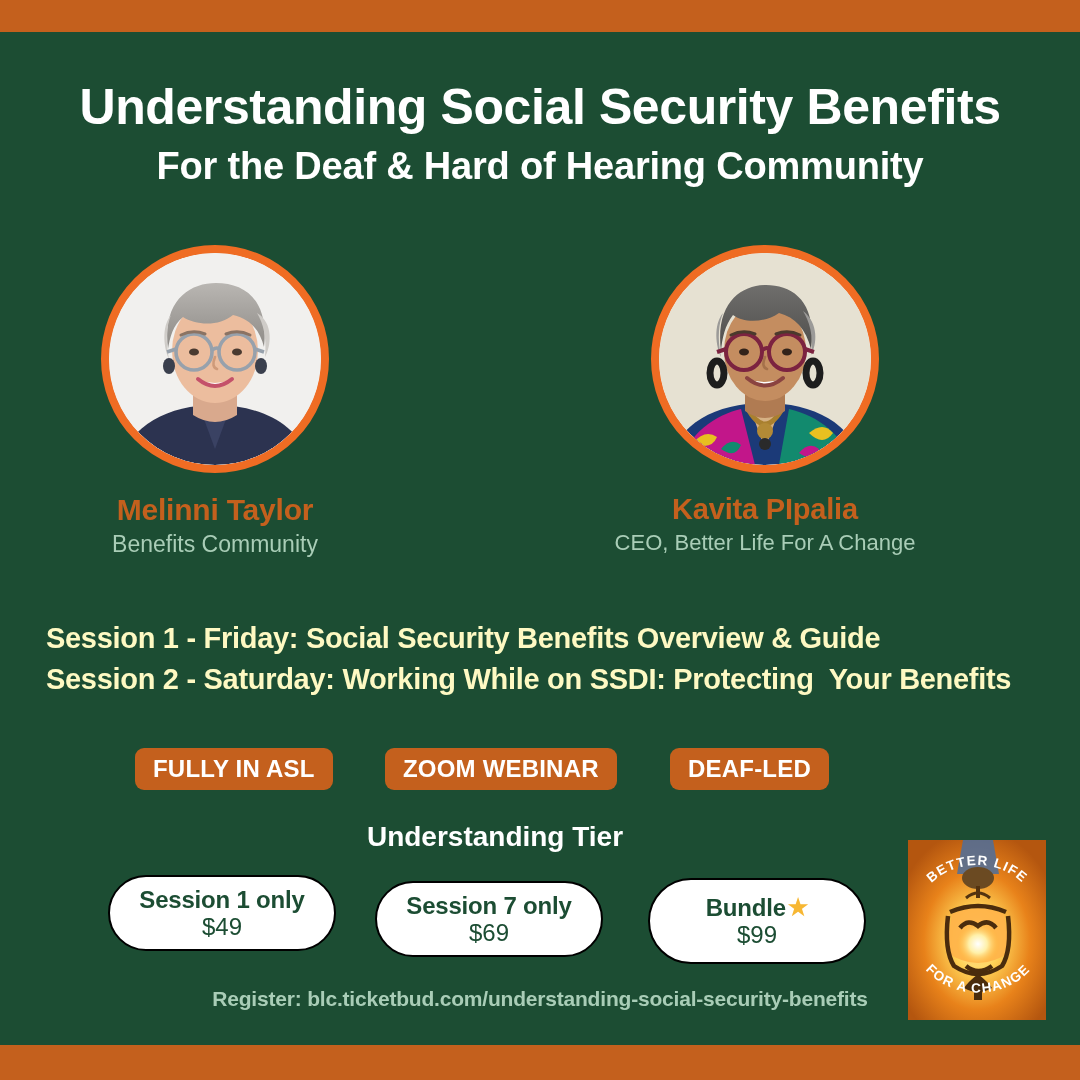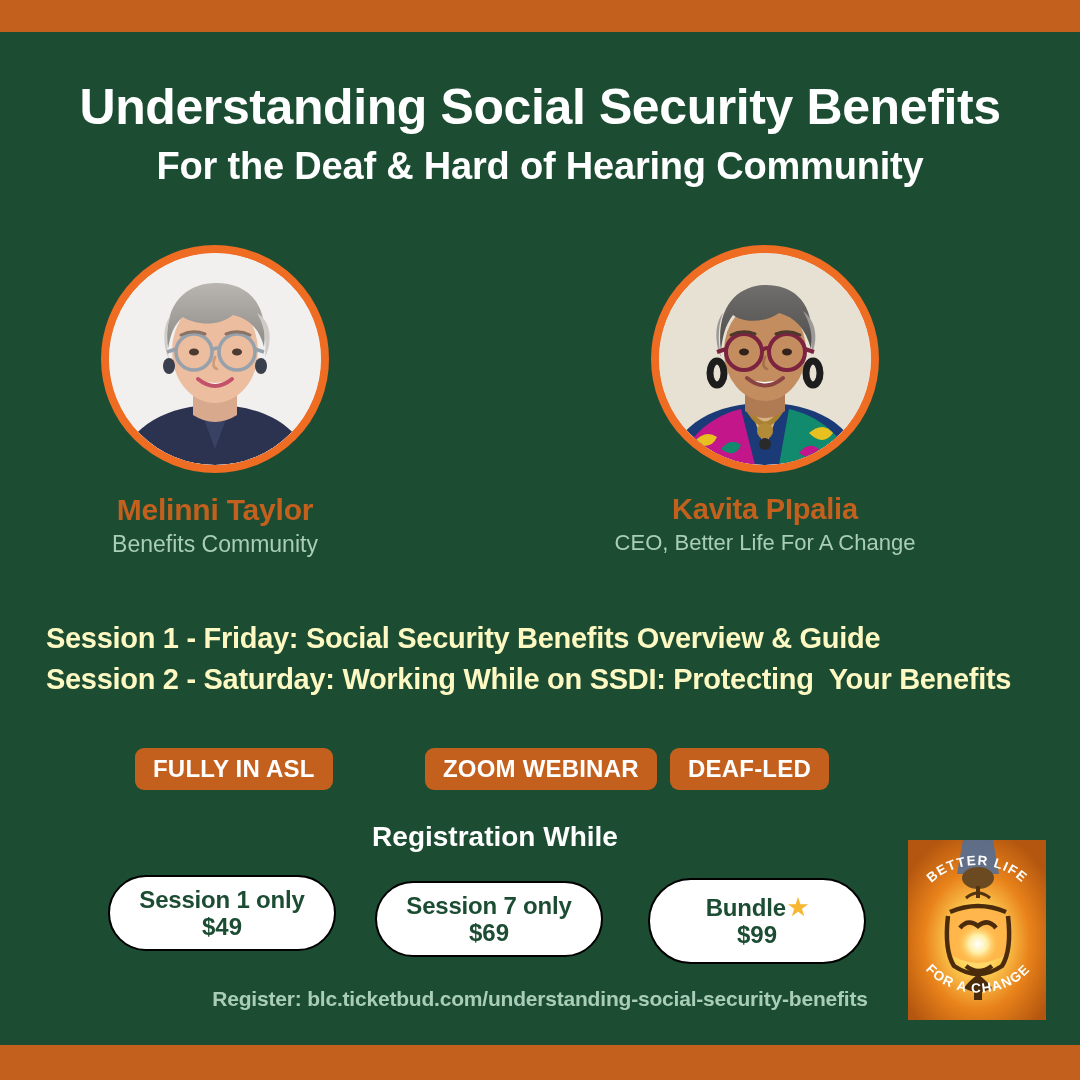--- a/index.html
+++ b/index.html
@@ -78,21 +78,21 @@
   #badges { position:absolute; left:0; top:748px; width:1004px; height:42px; }
   .badge {
     position:absolute; top:0;
     background:#c4601d; color:#ffffff;
     border-radius:9px;
     font-size:24px; font-weight:700; letter-spacing:0.2px;
     height:42px; line-height:42px;
     padding:0 18px; white-space:nowrap;
   }
   .badge.b0 { left:135px; }
-  .badge.b1 { left:385px;margin-left:40px; }
+  .badge.b1 { left:385px; }
   .badge.b2 { left:670px; }
 
   
   #tier-heading {
     position:absolute; left:0; top:821px; width:990px;
     text-align:center; color:#ffffff;
     font-size:28px; font-weight:700;
   }
   #tiers { position:absolute; left:0; top:870px; width:1080px; height:100px; }
   .tier {
@@ -106,21 +106,21 @@
   }
   .tier.t0 { left:108px; top:5px;  width:228px; height:76px; }
   .tier.t1 { left:375px; top:11px; width:228px; height:76px; }
   .tier.t2 { left:648px; top:8px;  width:218px; height:86px; }
   .tier-label {
     color:#1c4d33; font-size:24px; font-weight:700; line-height:27px;
     letter-spacing:-0.2px;
     display:flex; align-items:center; justify-content:center; gap:2px;
   }
   .tier-price {
-    color:#1c4d33; font-size:24px; font-weight:700; line-height:27px;
+    color:#1c4d33; font-size:24px; font-weight:400; line-height:27px;
   }
   .star { color:#f7b733; font-size:23px; line-height:23px; }
 
   
   #register {
     position:absolute; left:0; top:987px; width:1080px;
     text-align:center; color:#a9cdb7;
     font-size:21px; font-weight:700; letter-spacing:-0.2px;
   }
 
@@ -283,21 +283,21 @@
     <div class="session-line">Session 1 - Friday: Social Security Benefits Overview &amp; Guide</div>
     <div class="session-line">Session 2 - Saturday: Working While on SSDI: Protecting  Your Benefits</div>
   </div>
 
   <div id="badges">
     <div class="badge b0">FULLY IN ASL</div>
     <div class="badge b1">ZOOM WEBINAR</div>
     <div class="badge b2">DEAF-LED</div>
   </div>
 
-  <div id="tier-heading">Registration While</div>
+  <div id="tier-heading">Understanding Tier</div>
   <div id="tiers">
     <div class="tier t0">
       <div class="tier-label">
         <span>Session 1 only</span>
       </div>
       <div class="tier-price">$49</div>
     </div>
     <div class="tier t1">
       <div class="tier-label">
         <span>Session 7 only</span>

